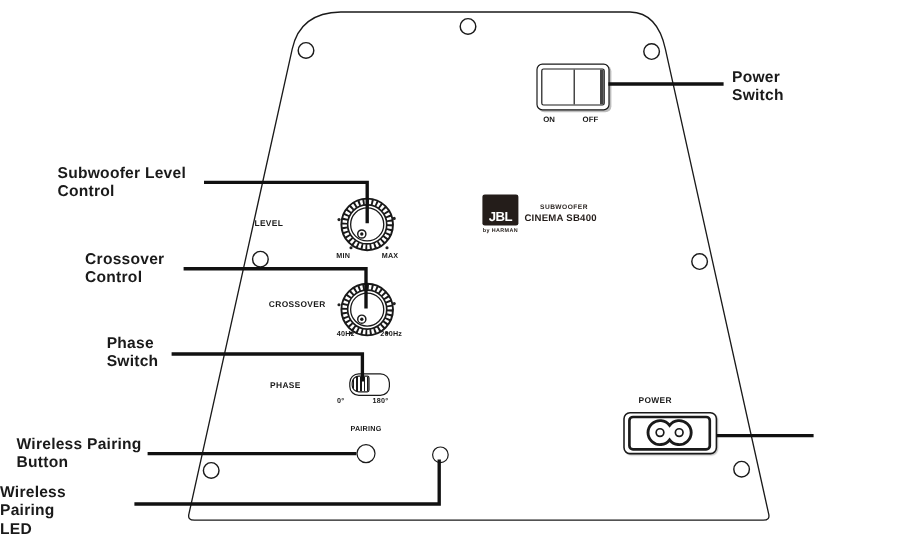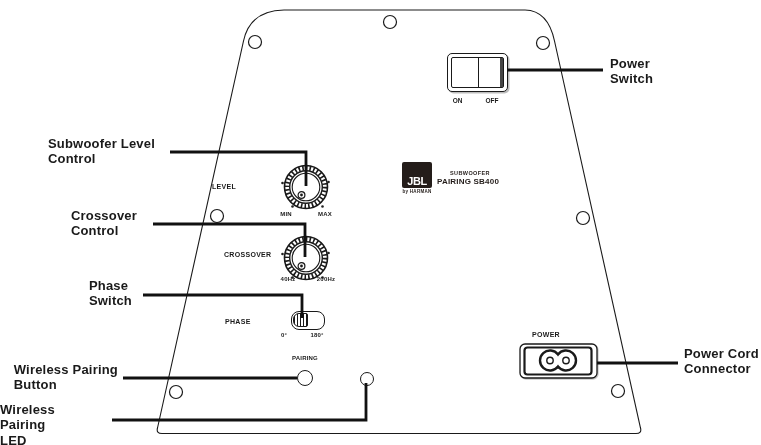--- a/index.html
+++ b/index.html
@@ -83,21 +83,21 @@
     </div>
     <span class="ps-on">ON</span>
     <span class="ps-off">OFF</span>
   </div>
 
   <div class="logo-box">
     <span>JBL</span>
   </div>
   <div class="logo-byline">by HARMAN</div>
   <div class="product-line">SUBWOOFER</div>
-  <div class="product-model">PAIRING SB400</div>
+  <div class="product-model">CINEMA SB400</div>
 
   <span class="ptext s7 r abs" style="left:212px;top:183px;width:50px;">LEVEL</span>
   <div class="knob" style="left:276px;top:157px;">
     <svg width="60" height="60" viewBox="-30 -30 60 60">
       <circle r="21.5" fill="#fff" stroke="#1a1a1a" stroke-width="1.6"></circle>
       <circle r="19" fill="none" stroke="#1a1a1a" stroke-width="5" stroke-dasharray="1.6 2.1"></circle>
       <circle r="16.3" fill="#fff" stroke="#1a1a1a" stroke-width="1.4"></circle>
       <circle r="13.8" fill="none" stroke="#1a1a1a" stroke-width="1.1"></circle>
       <circle cx="-4.5" cy="8" r="3.4" fill="#fff" stroke="#1a1a1a" stroke-width="1.2"></circle>
       <circle cx="-4.5" cy="8" r="1.4" fill="#1a1a1a"></circle>
@@ -163,16 +163,14 @@
   <div class="callout r" style="right:624px;top:208px;">Crossover
 Control</div>
   <div class="callout r" style="right:629px;top:278px;">Phase
 Switch</div>
   <div class="callout r" style="right:643px;top:362px;">Wireless Pairing
 Button</div>
   <div class="callout r" style="right:657px;top:402px;">Wireless Pairing
 LED</div>
   <div class="callout" style="left:610px;top:56px;">Power
 Switch</div>
-  <div class="callout" style="left:684px;top:346px;">Power Cord
-Connector</div>
 
 </div>
 
 </body></html>

